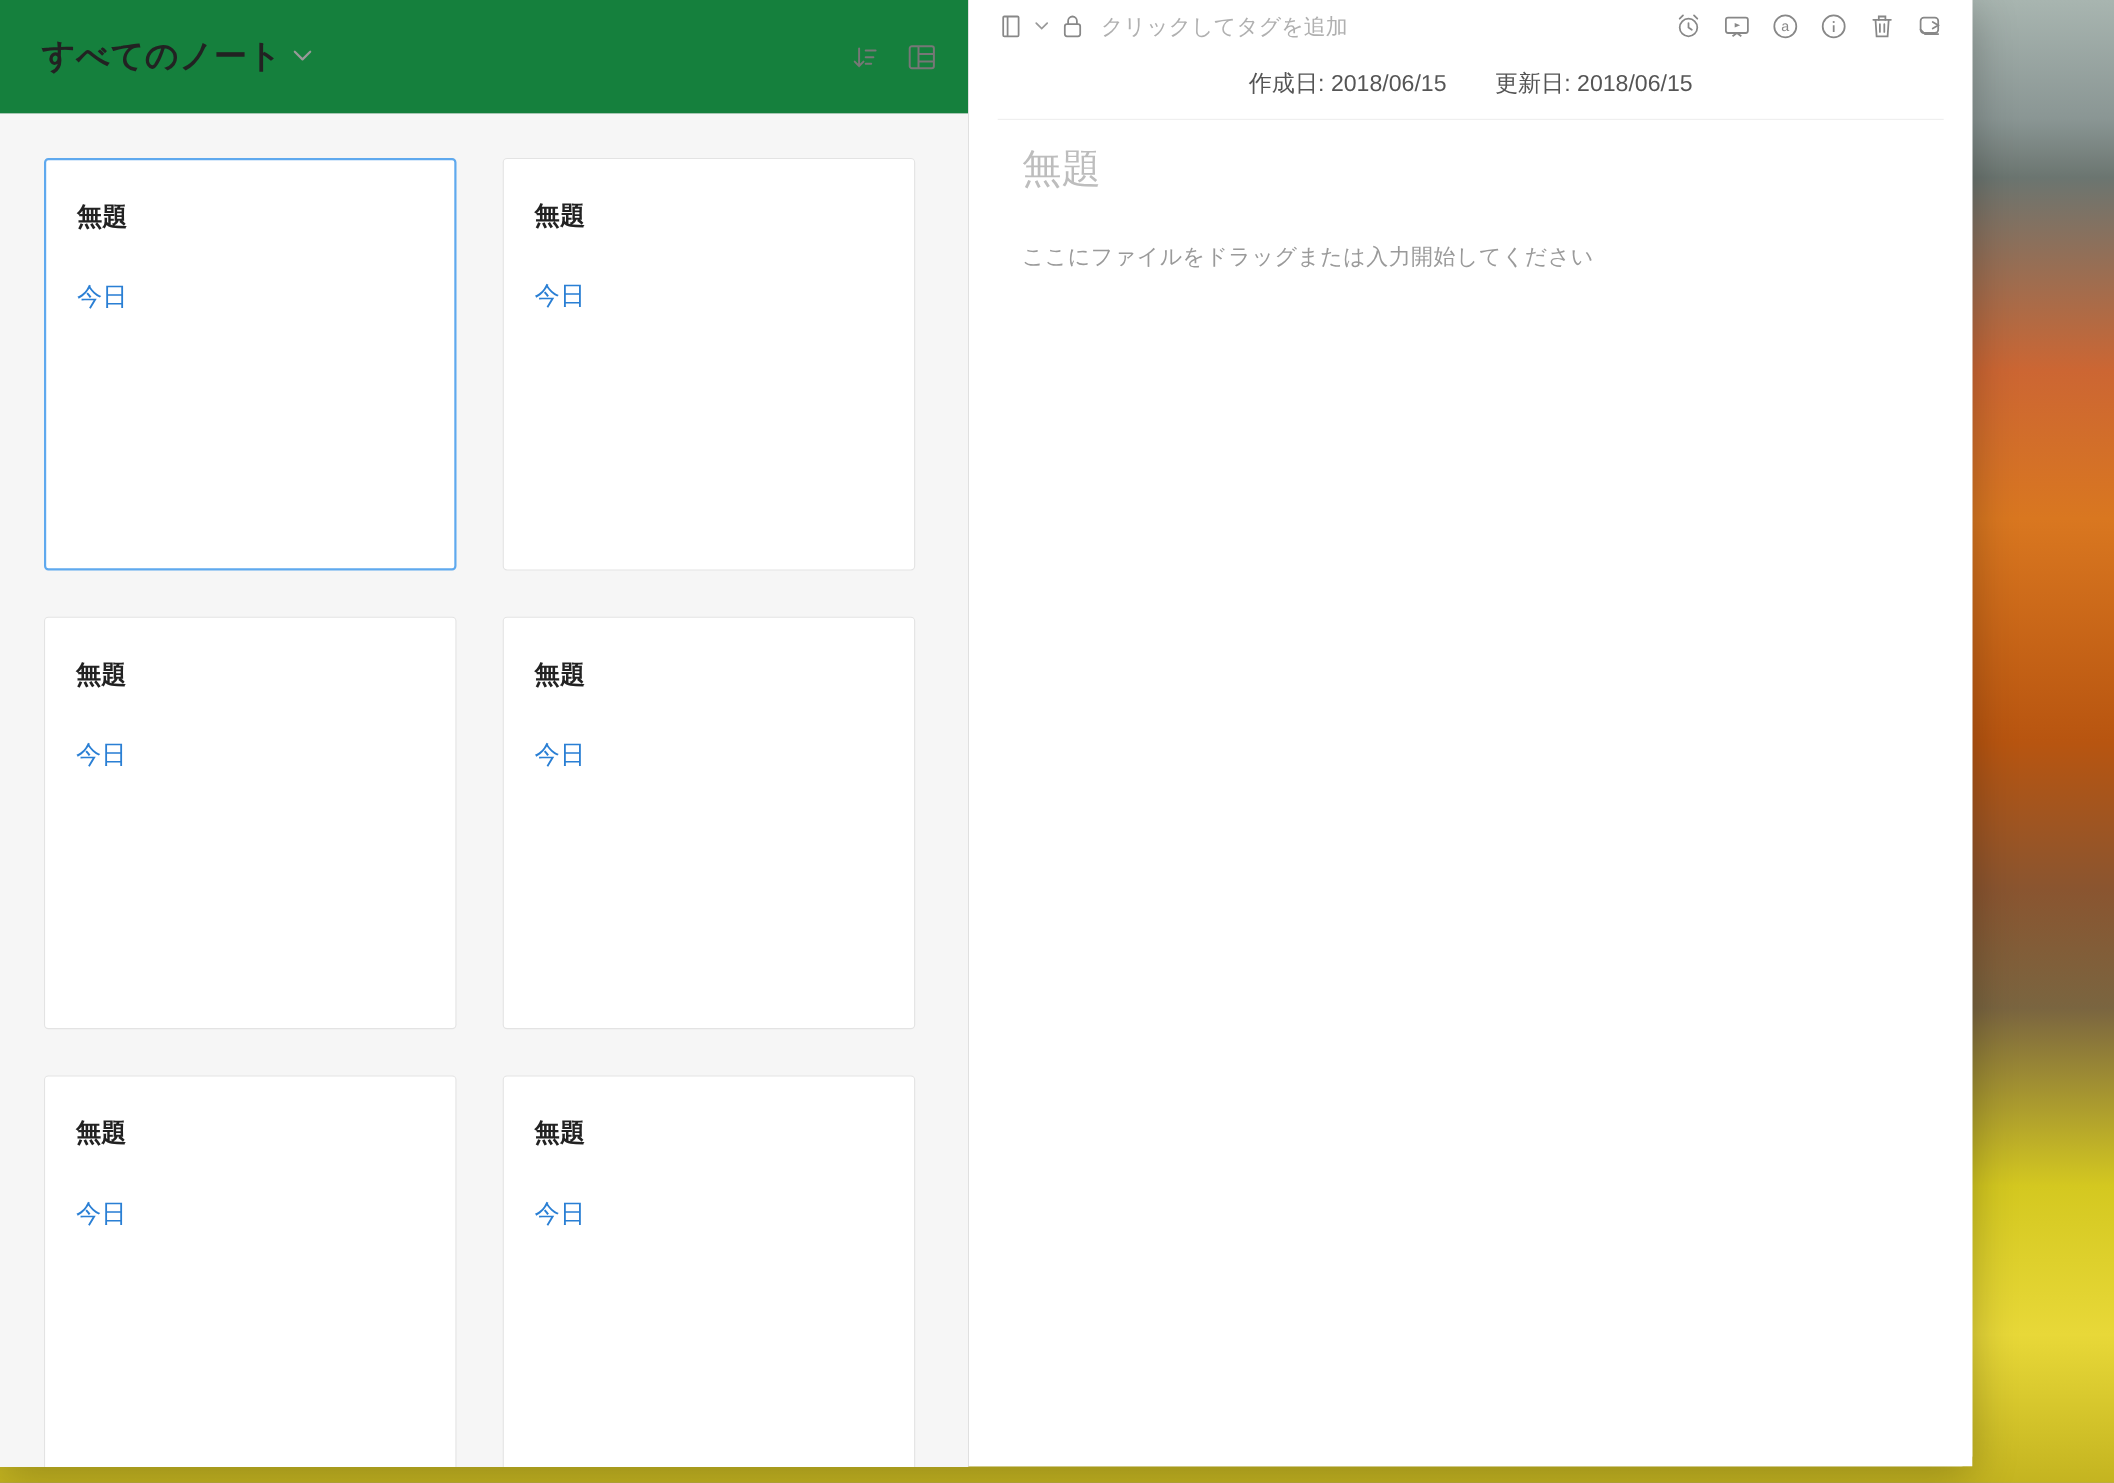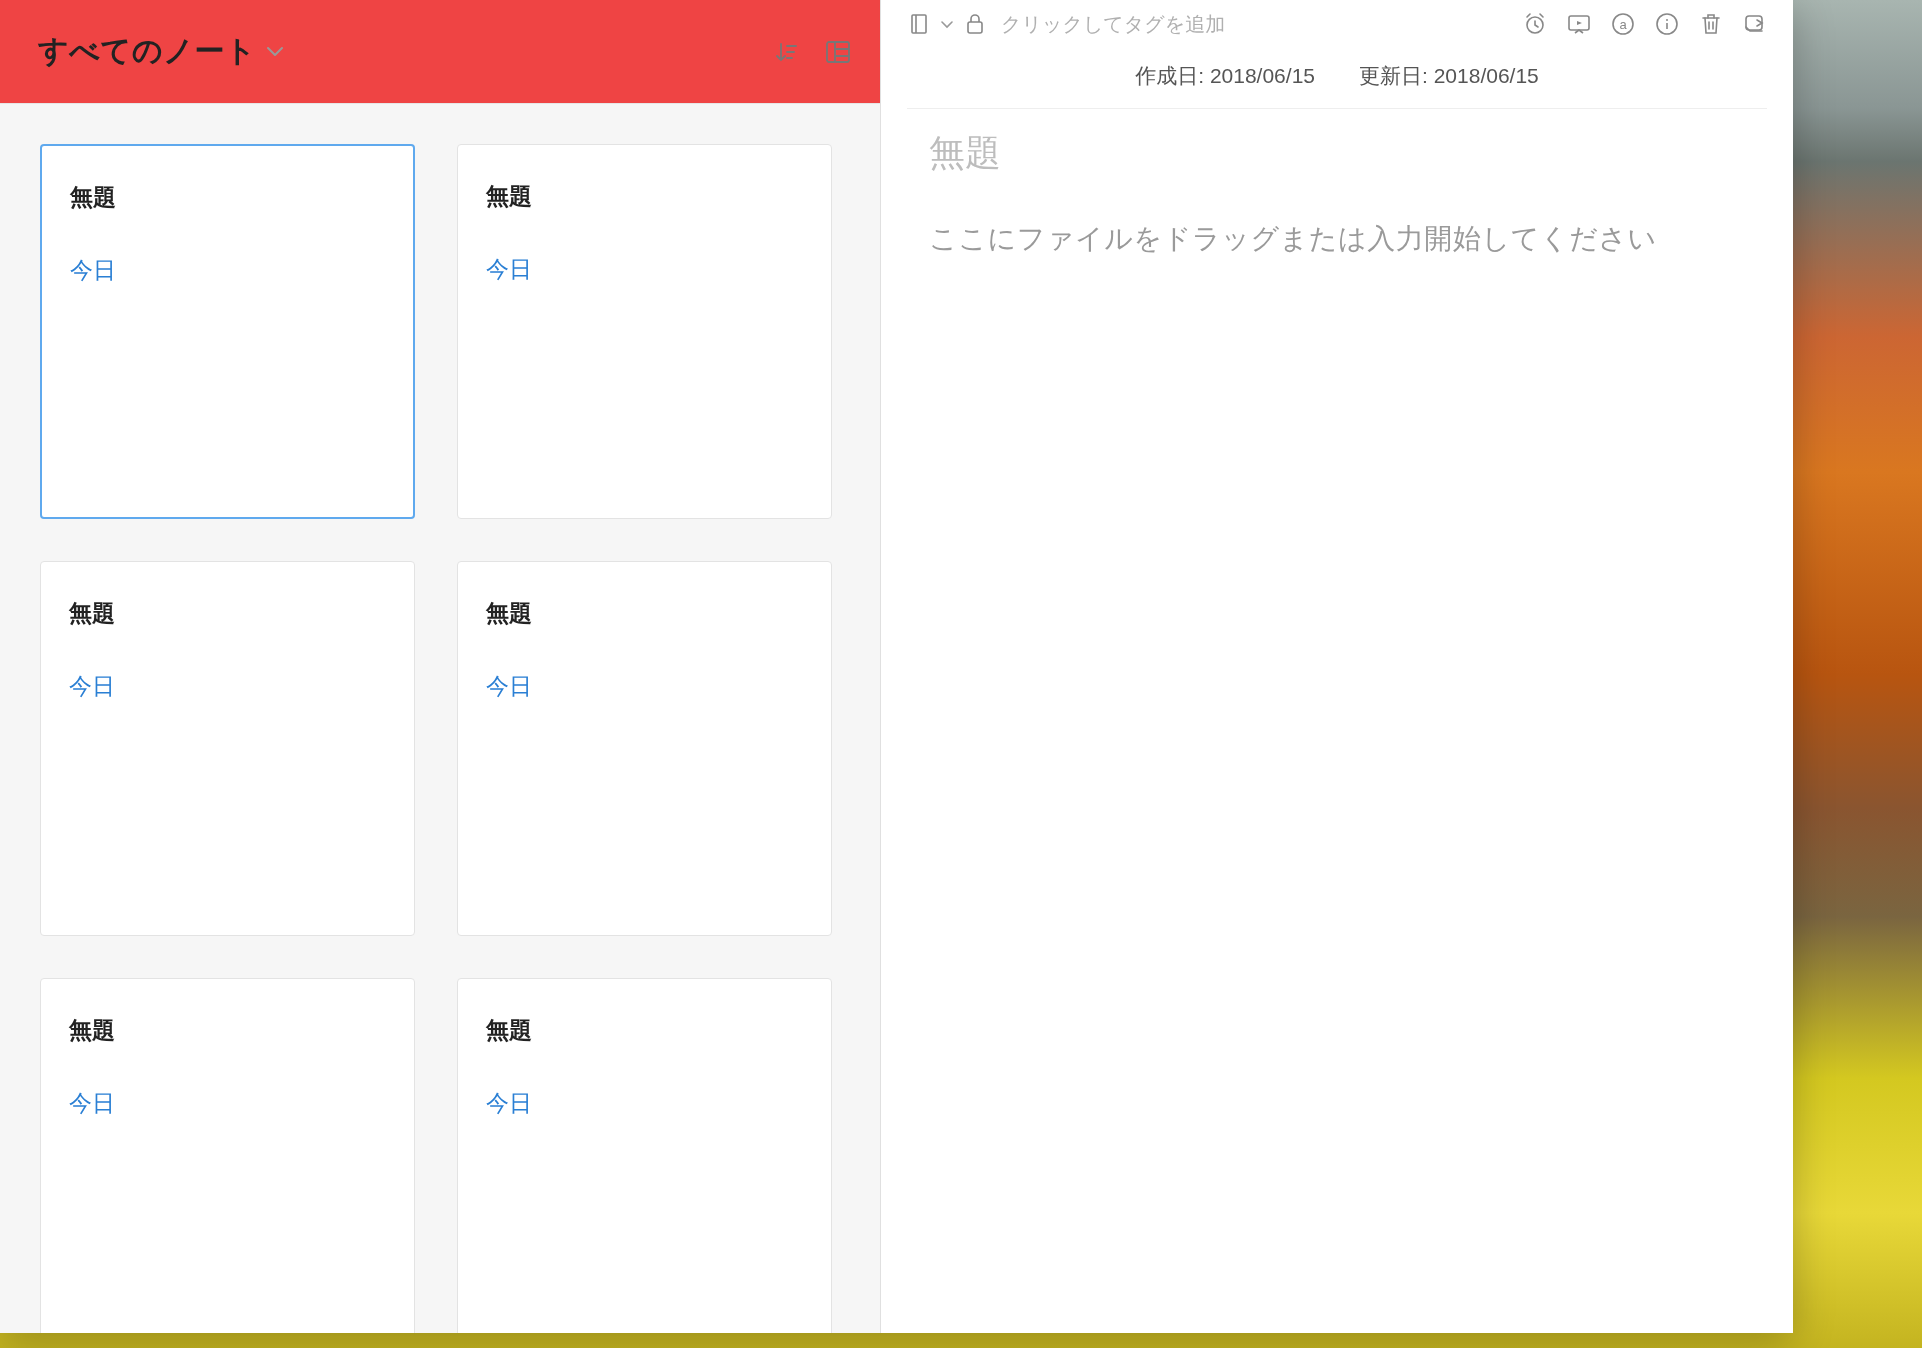--- a/index.html
+++ b/index.html
@@ -48,21 +48,21 @@
       flex-direction: column;
       background: #fafafa;
     }
     .list-header {
       height: 104px;
       display: flex;
       align-items: center;
       justify-content: space-between;
       padding: 0 28px 0 38px;
       border-bottom: 1px solid #e6e6e6;
-      background: #ef4444;
+      background: #15803d;
     }
     .list-title-wrap {
       display: flex;
       align-items: center;
       gap: 10px;
       cursor: pointer;
     }
     .list-title {
       font-size: 30px;
       font-weight: 600;
@@ -161,21 +161,21 @@
       padding: 20px 48px;
     }
     .note-title-input {
       font-size: 36px;
       color: #bdbdbd;
       font-weight: 400;
       margin-bottom: 42px;
       cursor: text;
     }
     .note-body-placeholder {
-      font-size: 28px;
+      font-size: 20px;
       color: #9a9a9a;
       letter-spacing: 0.02em;
       cursor: text;
     }
     .hr-line {
       border: none;
       border-top: 1px solid #eee;
       margin: 0 26px;
     }
   </style>

